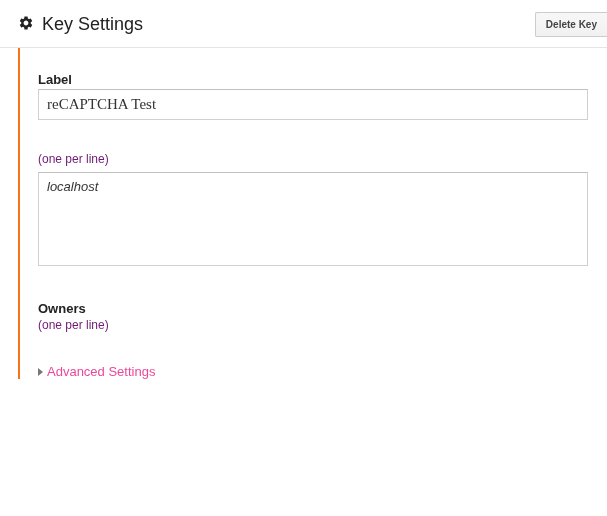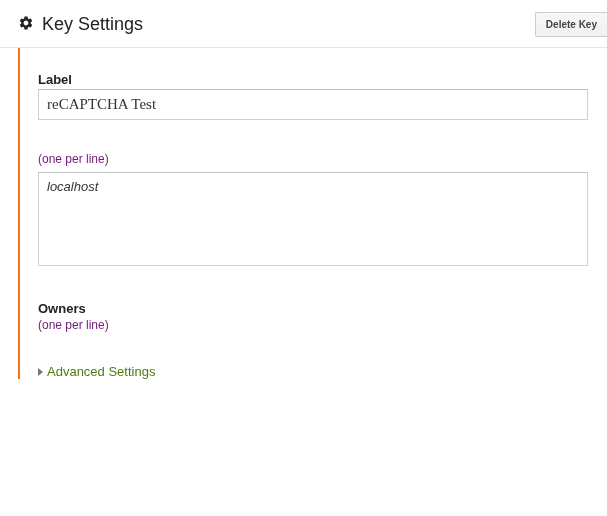--- a/index.html
+++ b/index.html
@@ -92,21 +92,21 @@
       resize: none;
       font-style: italic;
     }
     .advanced-row {
       display: flex;
       align-items: center;
       gap: 4px;
       margin-top: 20px;
       cursor: pointer;
       font-size: 13px;
-      color: #4d7c0f;
+      color: #ec4899;
     }
     .caret-icon {
       width: 0;
       height: 0;
       border-top: 4px solid transparent;
       border-bottom: 4px solid transparent;
       border-left: 5px solid #777;
       display: inline-block;
     }
   </style>

